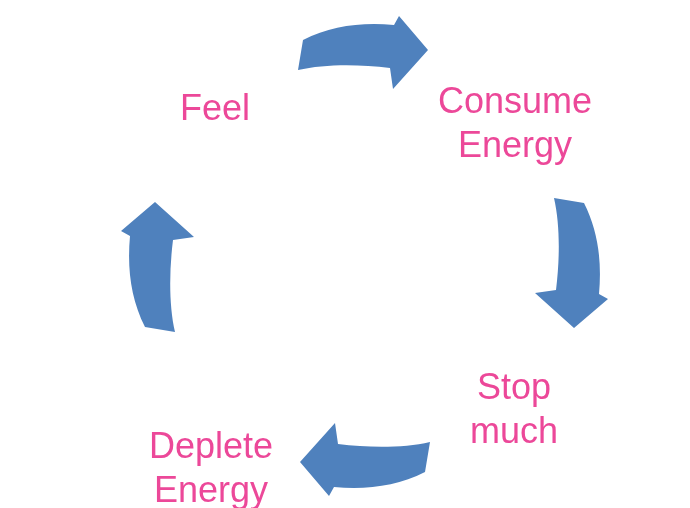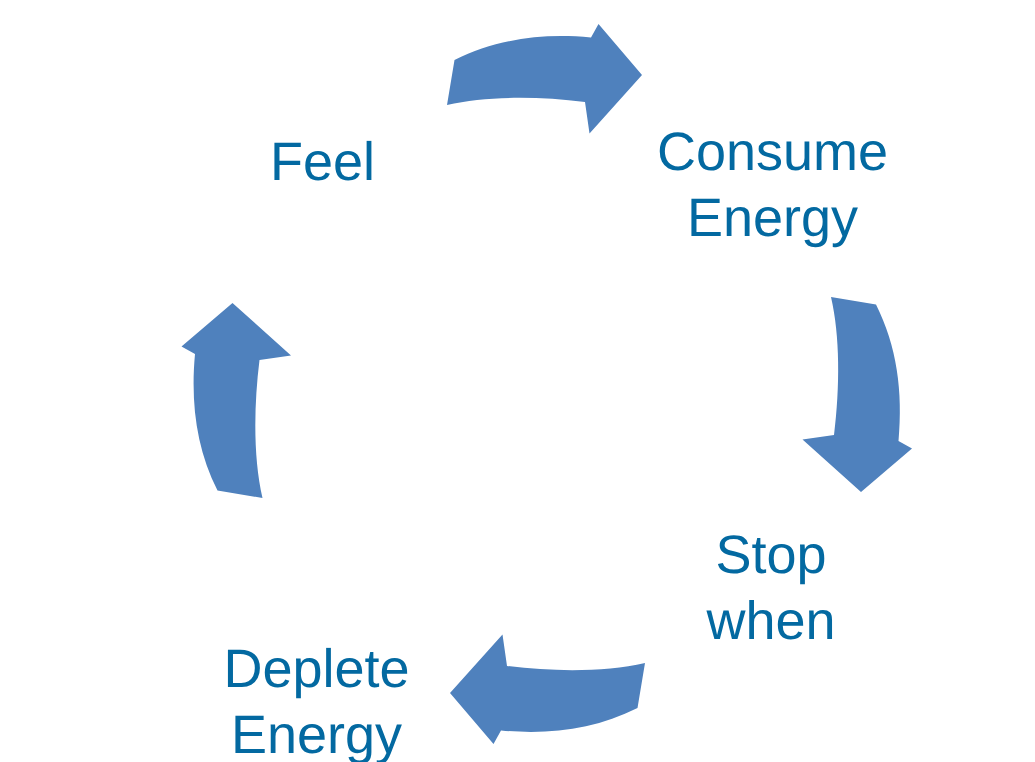--- a/index.html
+++ b/index.html
@@ -16,21 +16,21 @@
     left: 0; top: 0;
     width: 690px; height: 508px;
   }
   .node {
     position: absolute;
     display: flex;
     flex-direction: column;
     align-items: center;
     justify-content: center;
     text-align: center;
-    color: #0369a1;
+    color: #ec4899;
     font-size: 36px;
     line-height: 44px;
     white-space: nowrap;
   }
   .node span { display: block; }
 </style>
 </head>
 <body>
 
 <div class="stage">
@@ -44,23 +44,23 @@
 
   <div class="node" style="left:125px; top:64px; width:180px; height:88px;">
     <span>Feel</span>
   </div>
 
   <div class="node" style="left:415px; top:79px; width:200px; height:88px;">
     <span>Consume</span>
     <span>Energy</span>
   </div>
 
-  <div class="node" style="left:414px; top:326px; width:200px; height:132px;align-items:center;">
+  <div class="node" style="left:414px; top:343px; width:200px; height:132px;align-items:center;">
     <span>Stop</span>
-    <span>when</span>
+    <span>much</span>
   </div>
 
   <div class="node" style="left:111px; top:384px; width:200px; height:88px;margin-top:40px;">
     <span>Deplete</span>
     <span>Energy</span>
   </div>
 
 </div>
 
 </body></html>

